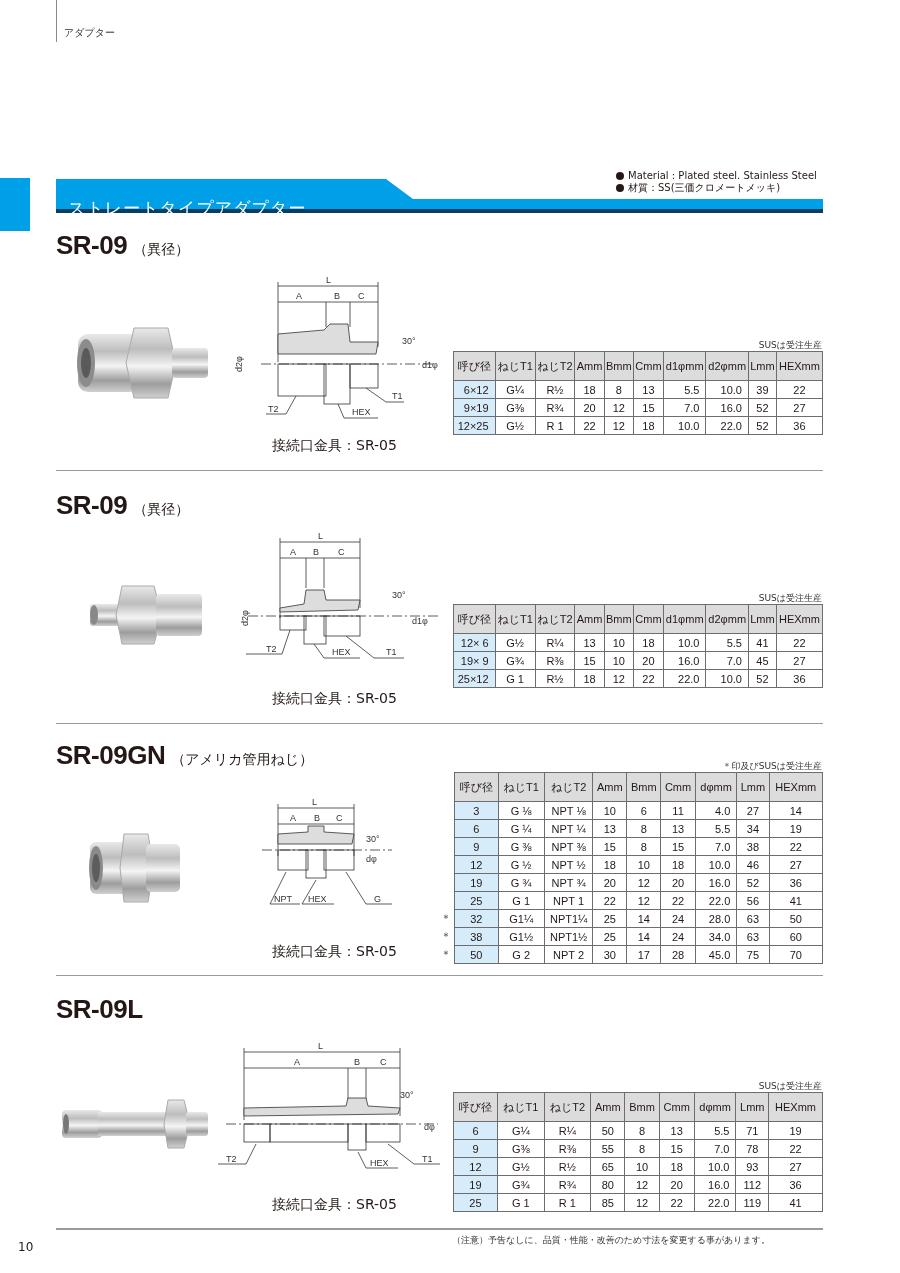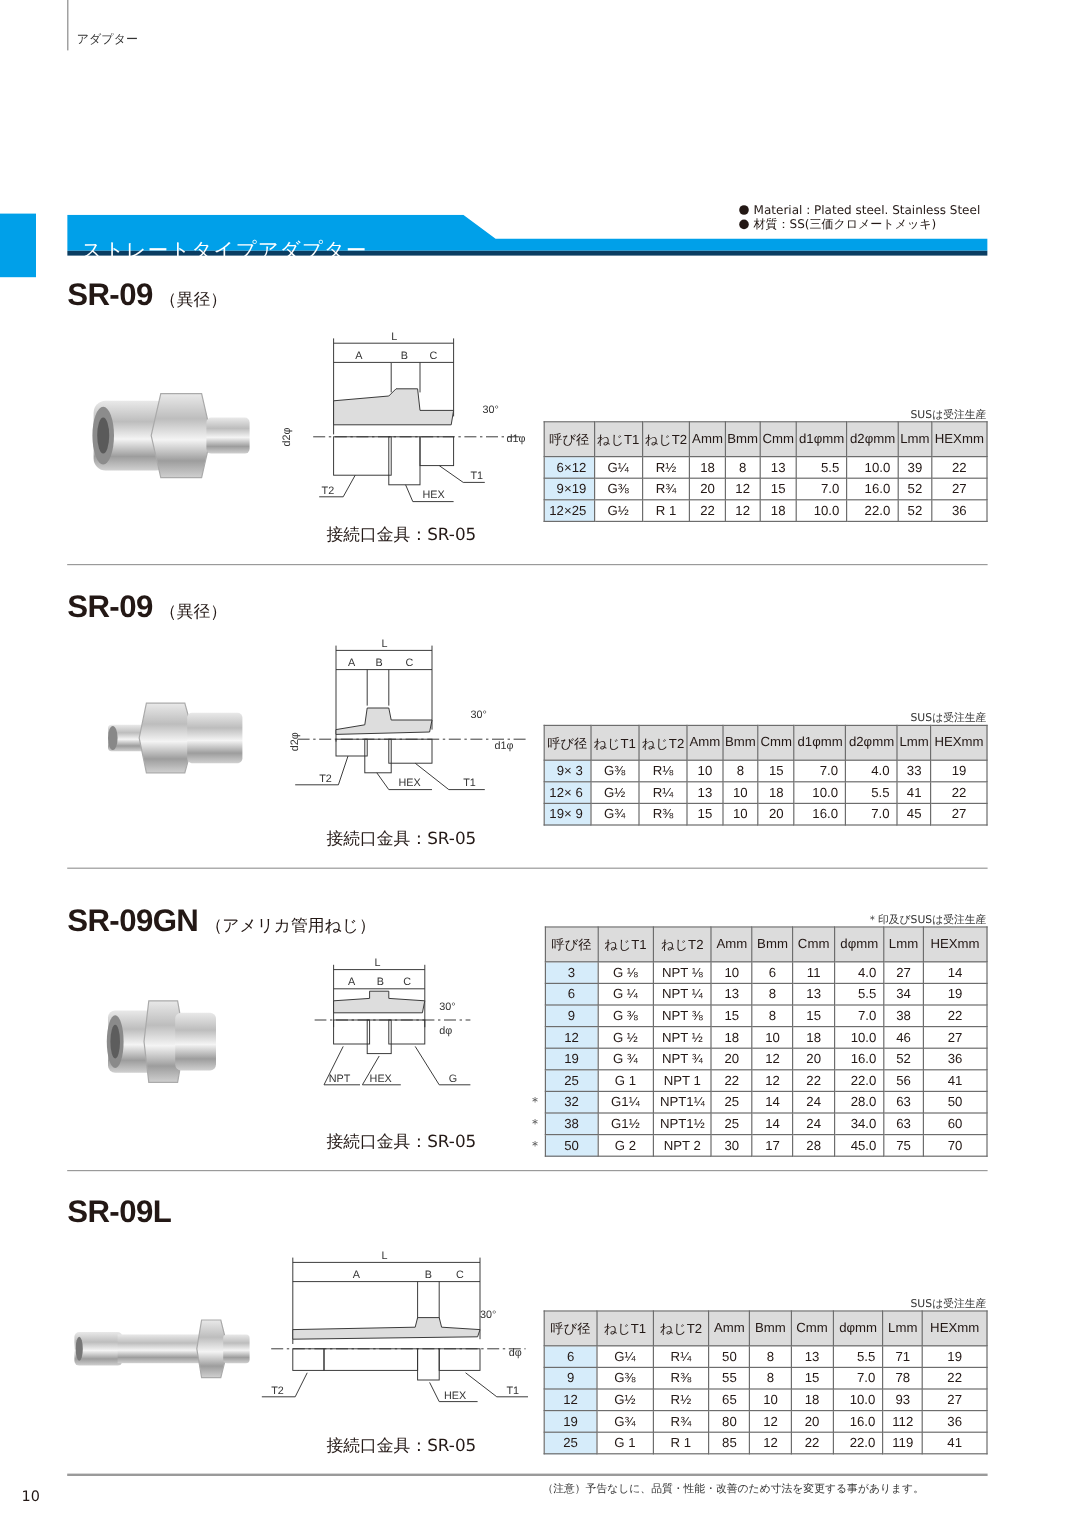--- a/index.html
+++ b/index.html
@@ -208,32 +208,20 @@
     <th>Bmm</th>
     <th>Cmm</th>
     <th>d1φmm</th>
     <th>d2φmm</th>
     <th>Lmm</th>
     <th>HEXmm</th>
   </tr>
     </thead>
   <tbody id="t1">
       <tr>
-        <td class="size num">9× 3</td>
-        <td>G⅜</td>
-        <td>R⅛</td>
-        <td>10</td>
-        <td>8</td>
-        <td>15</td>
-        <td class="num">7.0</td>
-        <td class="num">4.0</td>
-        <td>33</td>
-        <td>19</td>
-      </tr>
-      <tr>
         <td class="size num">12× 6</td>
         <td>G½</td>
         <td>R¼</td>
         <td>13</td>
         <td>10</td>
         <td>18</td>
         <td class="num">10.0</td>
         <td class="num">5.5</td>
         <td>41</td>
         <td>22</td>
@@ -243,25 +231,37 @@
         <td>G¾</td>
         <td>R⅜</td>
         <td>15</td>
         <td>10</td>
         <td>20</td>
         <td class="num">16.0</td>
         <td class="num">7.0</td>
         <td>45</td>
         <td>27</td>
       </tr>
+      <tr>
+        <td class="size num">25×12</td>
+        <td>G 1</td>
+        <td>R½</td>
+        <td>18</td>
+        <td>12</td>
+        <td>22</td>
+        <td class="num">22.0</td>
+        <td class="num">10.0</td>
+        <td>52</td>
+        <td>36</td>
+      </tr>
     </tbody>
 </table>
 <div class="abs divider" style="top:723px;"></div>
 
-<div class="abs model" style="top:740px;margin-top:12px;"><span>SR-09GN</span><span class="sub">（アメリカ管用ねじ）</span></div>
+<div class="abs model" style="top:740px;"><span>SR-09GN</span><span class="sub">（アメリカ管用ねじ）</span></div>
 
 <svg class="photo" style="left:84px;top:832px;" width="100" height="72" viewBox="0 0 100 72">
   <rect x="6" y="10" width="40" height="52" rx="6" fill="url(#met)"></rect>
   <ellipse cx="12" cy="36" rx="7" ry="22" fill="#8a8a8a"></ellipse>
   <ellipse cx="12" cy="36" rx="4" ry="14" fill="#5d5d5d"></ellipse>
   <polygon points="40,2 64,2 70,36 64,70 40,70 36,36" fill="url(#met)" stroke="#aaa"></polygon>
   <rect x="62" y="12" width="34" height="48" rx="5" fill="url(#met)"></rect>
 </svg>
 
 <svg class="draw" style="left:262px;top:796px;" width="180" height="120" viewBox="0 0 180 120" font-family="Liberation Sans, sans-serif" font-size="9" fill="none" stroke="#333" stroke-width="0.8">

